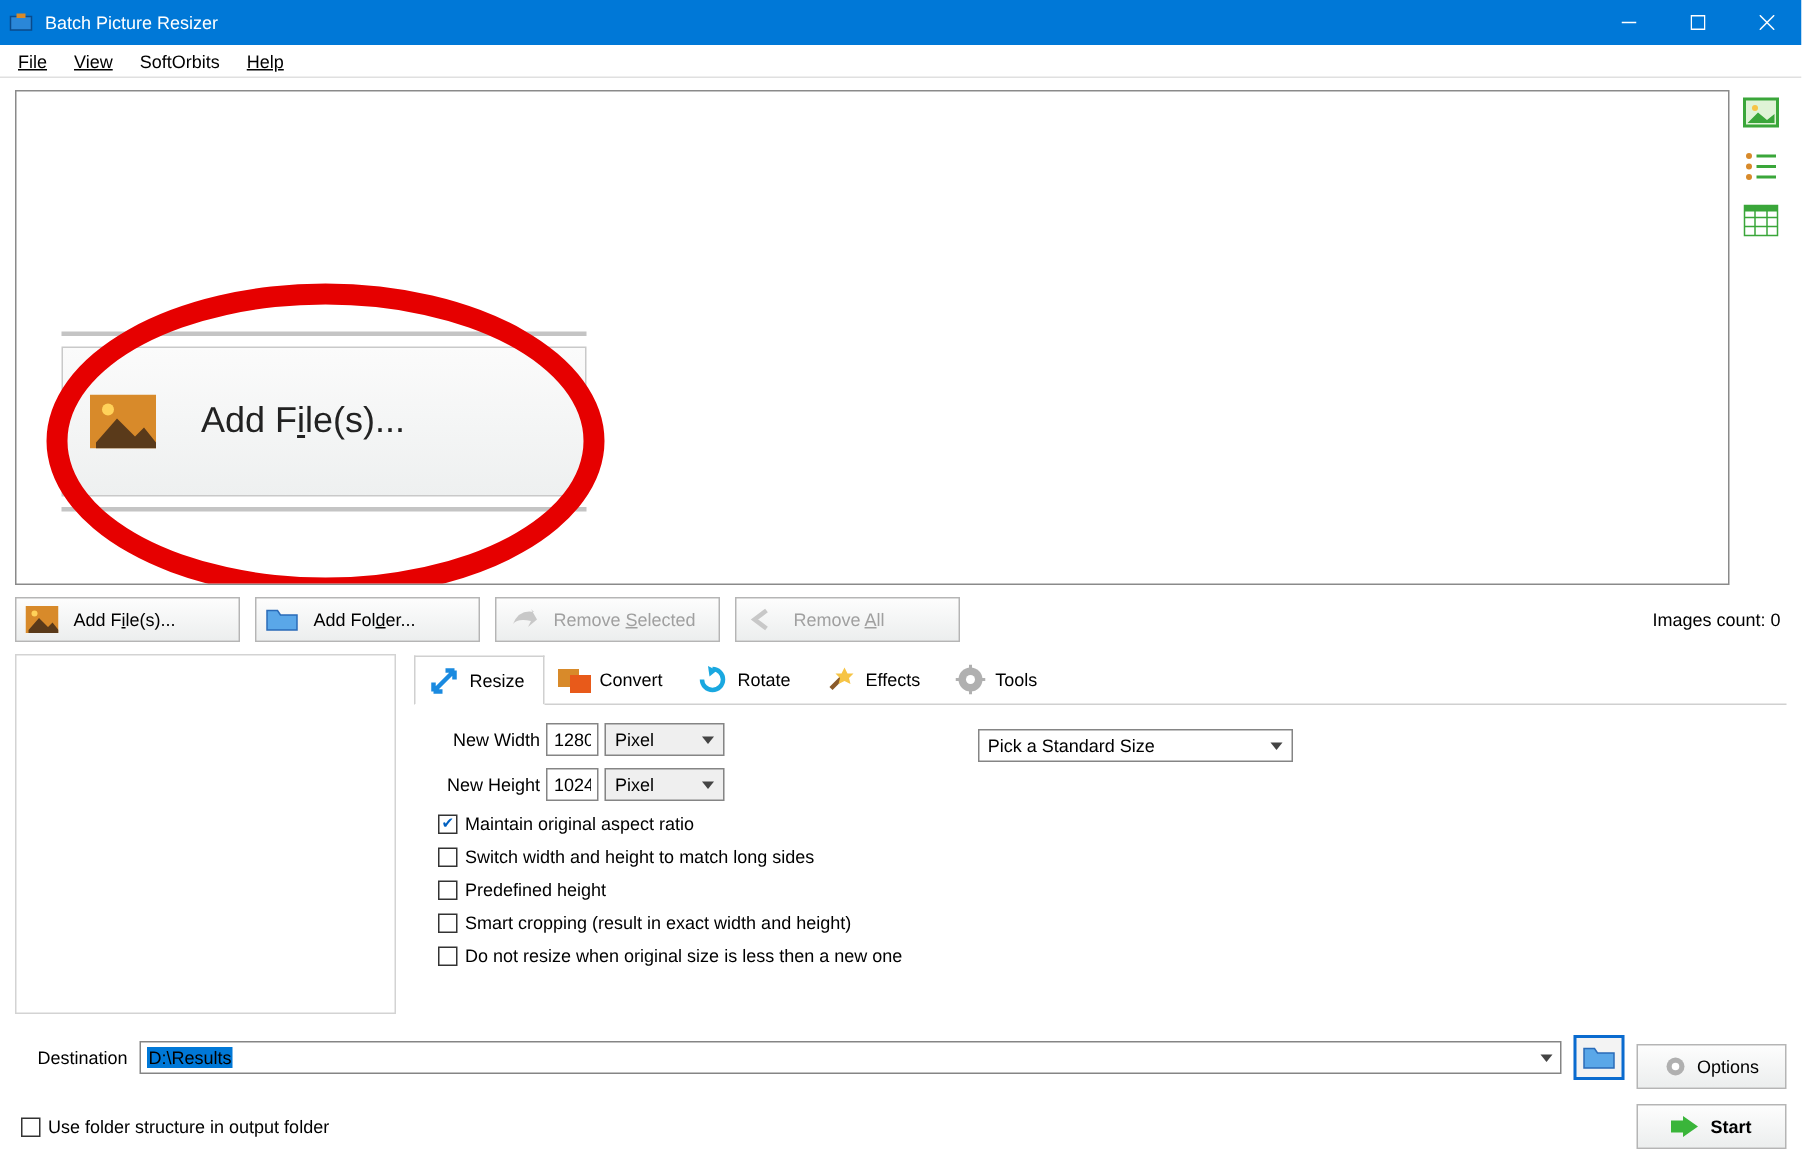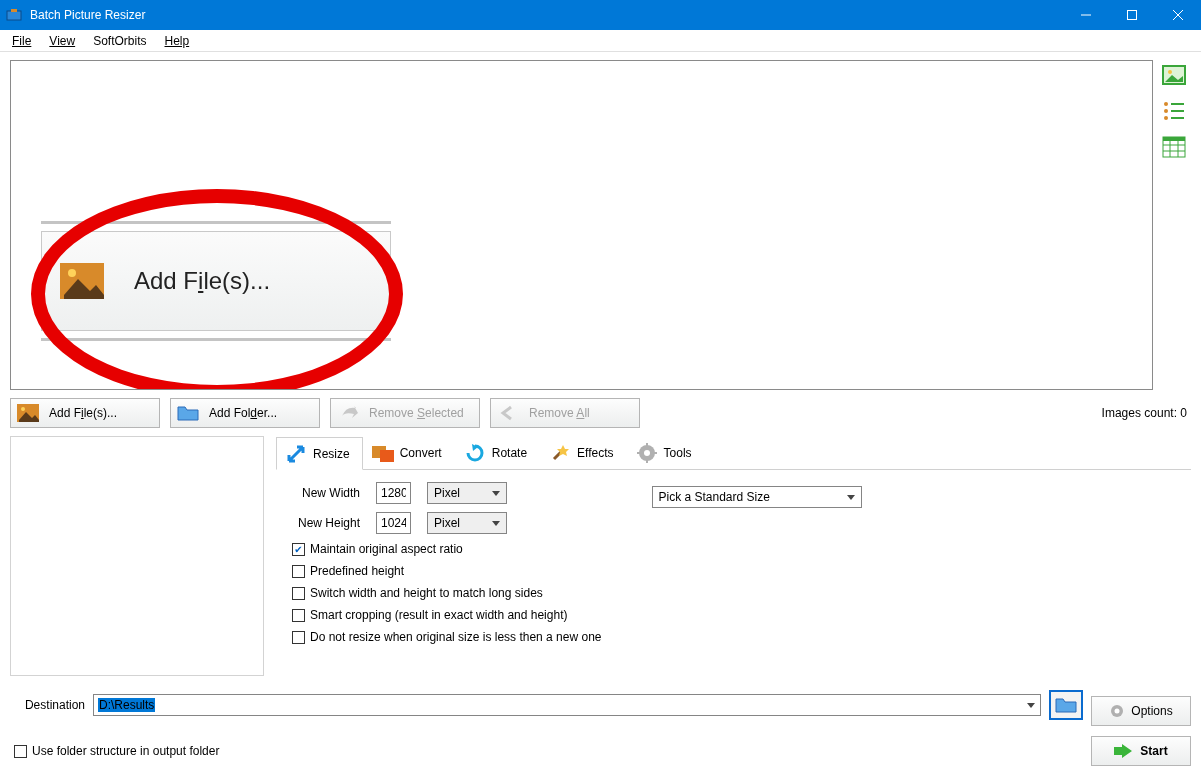--- a/index.html
+++ b/index.html
@@ -47,21 +47,21 @@
 
 
 .tabs { display: flex; border-bottom: 1px solid #d0d0d0; height: 34px; align-items: flex-start; }
 .tab { height: 33px; padding: 0 12px 0 8px; display: flex; align-items: center; gap: 6px; border: 1px solid transparent; cursor: default; font-size: 12px; }
 .tab.active { border: 1px solid #d0d0d0; border-bottom: 1px solid #fff; background: #fff; position: relative; top: 1px; }
 .tab .tab-icon { width: 22px; height: 22px; display: flex; align-items: center; justify-content: center; }
 
 
 .panel { padding: 12px 6px 6px 14px; display: flex; gap: 50px; }
 .form-col { display: flex; flex-direction: column; gap: 8px; }
-.form-row { display: flex; align-items: center; gap: 16px; }
+.form-row { display: flex; align-items: center; gap: 4px; }
 .form-label { width: 70px; text-align: right; font-size: 12px; }
 .num-input { width: 35px; height: 22px; border: 1px solid #858585; padding: 0 4px; font-size: 12px; }
 .unit-select { width: 80px; height: 22px; border: 1px solid #858585; background: #efefef; display: flex; align-items: center; justify-content: space-between; padding: 0 6px; font-size: 12px; }
 .chev-down { width: 0; height: 0; border-left: 4px solid transparent; border-right: 4px solid transparent; border-top: 5px solid #444; }
 .chk-row { display: flex; align-items: center; gap: 5px; font-size: 12px; padding-left: 2px; }
 .chk { width: 13px; height: 13px; border: 1px solid #333; display: inline-flex; align-items: center; justify-content: center; font-size: 10px; color: #0060c0; }
 .right-col { display: flex; flex-direction: column; gap: 28px; padding-top: 4px; }
 .std-size { width: 210px; height: 22px; border: 1px solid #858585; display: flex; align-items: center; justify-content: space-between; padding: 0 6px; font-size: 12px; }
 .canvas-btn { width: 210px; height: 34px; border: 1px solid #b5b5b5; background: linear-gradient(#fdfdfd,#eceeee); display: flex; align-items: center; justify-content: center; gap: 10px; font-size: 12px; }
 
@@ -275,25 +275,25 @@
               <span>Pixel</span>
               <span class="chev-down"></span>
             </div>
         </div>
         <div class="chk-row">
             <span class="chk">✔</span>
             <span>Maintain original aspect ratio</span>
           </div>
         <div class="chk-row">
             <span class="chk"></span>
+            <span>Switch width and height to match long sides</span>
+          </div>
+        <div class="chk-row">
+            <span class="chk"></span>
             <span>Predefined height</span>
-          </div>
-        <div class="chk-row">
-            <span class="chk"></span>
-            <span>Switch width and height to match long sides</span>
           </div>
         <div class="chk-row">
             <span class="chk"></span>
             <span>Smart cropping (result in exact width and height)</span>
           </div>
         <div class="chk-row">
             <span class="chk"></span>
             <span>Do not resize when original size is less then a new one</span>
           </div>
       </div>

